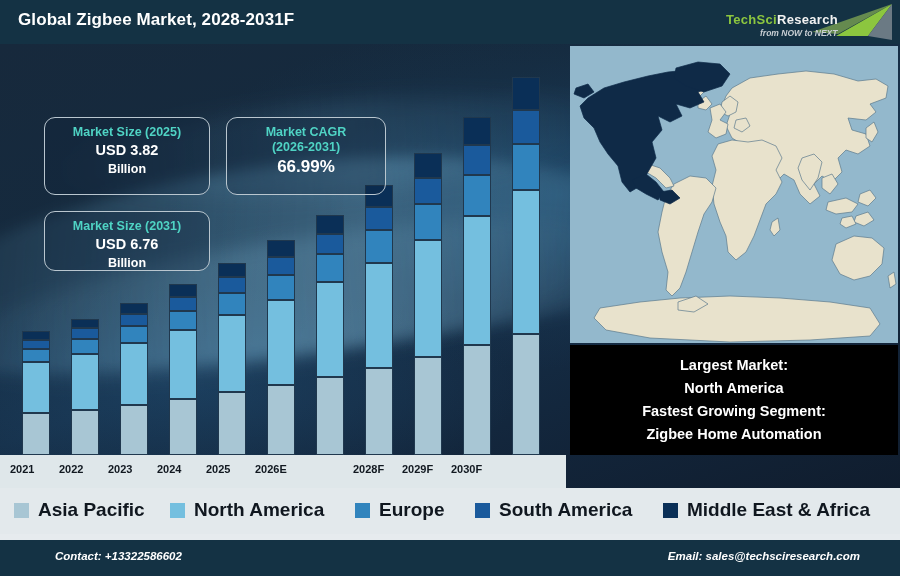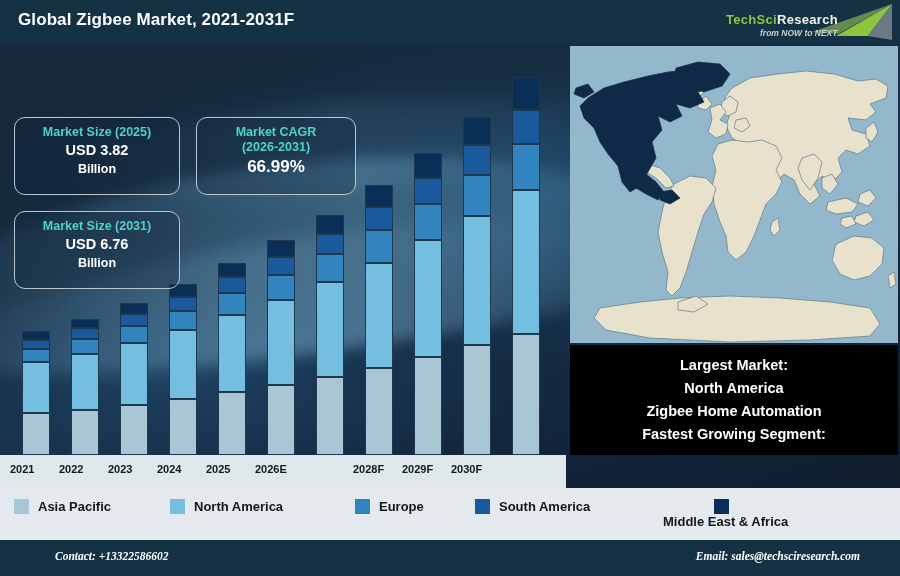--- a/index.html
+++ b/index.html
@@ -105,20 +105,21 @@
 
   
   .stat-box {
     position: absolute;
     border: 1.4px solid #b9c6cf;
     border-radius: 11px;
     background: rgba(18,38,58,0.30);
     text-align: center;
     box-sizing: border-box;
     padding-top: 7px;
+    margin-left: 30px;
   }
   .stat-title {
     font-size: 12.5px;
     font-weight: bold;
     color: #4fd3c4;
     line-height: 15px;
   }
   .stat-value {
     font-size: 14.5px;
     font-weight: bold;
@@ -132,21 +133,21 @@
     line-height: 17px;
   }
   .stat-big {
     font-size: 17px;
     font-weight: bold;
     color: #ffffff;
     line-height: 24px;
   }
   #box-size-2025 { left: 14px; top: 73px;  width: 166px; height: 78px; }
   #box-cagr      { left: 196px; top: 73px; width: 160px; height: 78px; }
-  #box-size-2031 { left: 14px; top: 167px; width: 166px; height: 78px; }
+  #box-size-2031 { left: 14px; top: 167px; width: 166px; height: 60px; }
 
   
   #chart {
     position: absolute;
     left: 0; top: 0;
     width: 566px; height: 444px;
   }
   .bar {
     position: absolute;
     bottom: 33px;
@@ -222,51 +223,50 @@
     display: flex;
     align-items: center;
     white-space: nowrap;
   }
   .legend-swatch {
     width: 15px; height: 15px;
     margin-right: 9px;
     flex: none;
   }
   .legend-label {
-    font-size: 13px;
+    font-size: 19px;
     font-weight: bold;
     color: #10171f;
   }
 
   
   #footer {
     position: absolute;
     left: 0; top: 540px;
     width: 900px; height: 36px;
     background: #143244;
-    font-family: Liberation Serif, serif;
   }
   .footer-text {
     position: absolute;
     top: 10px;
     font-size: 11.5px;
     font-style: italic;
     font-weight: bold;
     color: #ffffff;
   }
   #footer-contact { left: 55px; }
   #footer-email   { right: 40px; }
 </style>
 </head>
 <body>
 
 <div id="page">
 
   <div id="header">
-    <div id="page-title">Global Zigbee Market, 2021-2031F</div>
+    <div id="page-title">Global Zigbee Market, 2028-2031F</div>
 
     <div id="logo">
       <svg id="logo-swoosh" viewBox="0 0 176 42">
         <polygon points="176,2 120,34 152,34" fill="#8cc63f"></polygon>
         <polygon points="176,2 152,34 176,38" fill="#6b7a84"></polygon>
         <polygon points="176,2 96,30 122,32" fill="#a8d45a" opacity="0.55"></polygon>
       </svg>
       <div class="logo-text">
         <span class="logo-techsci">TechSci</span><span class="logo-research">Research</span>
       </div>
@@ -437,43 +437,43 @@
           <path fill="#0f2a47" stroke="#0f2a47" d="M6,42 L18,38 L24,46 L14,52 L4,48 Z"></path>
           <path fill="#0f2a47" stroke="#0f2a47" d="M62,134 L76,128 L86,136 L94,146 L88,154 L76,148 L66,142 Z"></path>
           <path fill="#0f2a47" stroke="#0f2a47" d="M90,146 L102,144 L110,152 L100,158 L90,154 Z"></path>
         </g>
       </svg>
     </div>
 
     <div id="highlight-panel">
       <div class="hl-line">Largest Market:</div>
       <div class="hl-line">North America</div>
+      <div class="hl-line">Fastest Growing Segment:</div>
       <div class="hl-line">Zigbee Home Automation</div>
-      <div class="hl-line">Fastest Growing Segment:</div>
     </div>
   </div>
 
   <div id="legend">
       <div class="legend-item" style="left: 14px;">
         <span class="legend-swatch" style="background: rgb(168, 198, 212);"></span>
         <span class="legend-label">Asia Pacific</span>
       </div>
       <div class="legend-item" style="left: 170px;">
         <span class="legend-swatch" style="background: rgb(116, 191, 223);"></span>
         <span class="legend-label">North America</span>
       </div>
       <div class="legend-item" style="left: 355px;">
         <span class="legend-swatch" style="background: rgb(49, 132, 189);"></span>
         <span class="legend-label">Europe</span>
       </div>
       <div class="legend-item" style="left: 475px;">
         <span class="legend-swatch" style="background: rgb(26, 90, 156);"></span>
         <span class="legend-label">South America</span>
       </div>
-      <div class="legend-item" style="left: 663px; flex-direction: column;">
+      <div class="legend-item" style="left: 663px;">
         <span class="legend-swatch" style="background: rgb(10, 47, 87);"></span>
         <span class="legend-label">Middle East &amp; Africa</span>
       </div>
     </div>
 
   <div id="footer">
     <div class="footer-text" id="footer-contact">Contact: +13322586602</div>
     <div class="footer-text" id="footer-email">Email: sales@techsciresearch.com</div>
   </div>
 </div>

